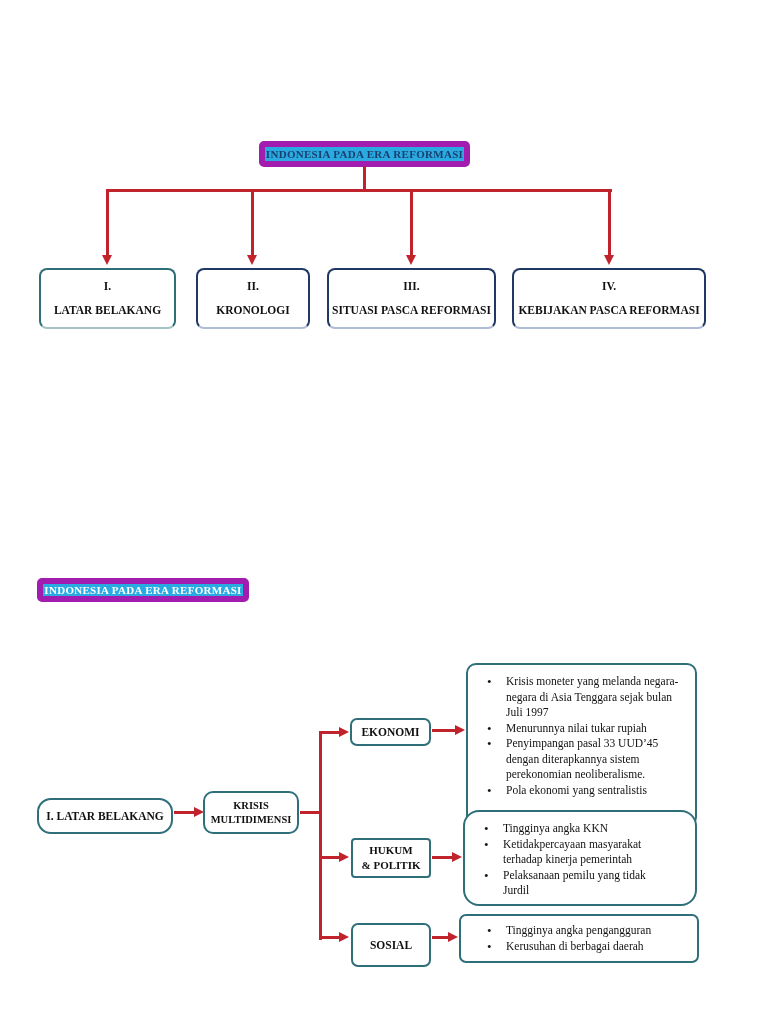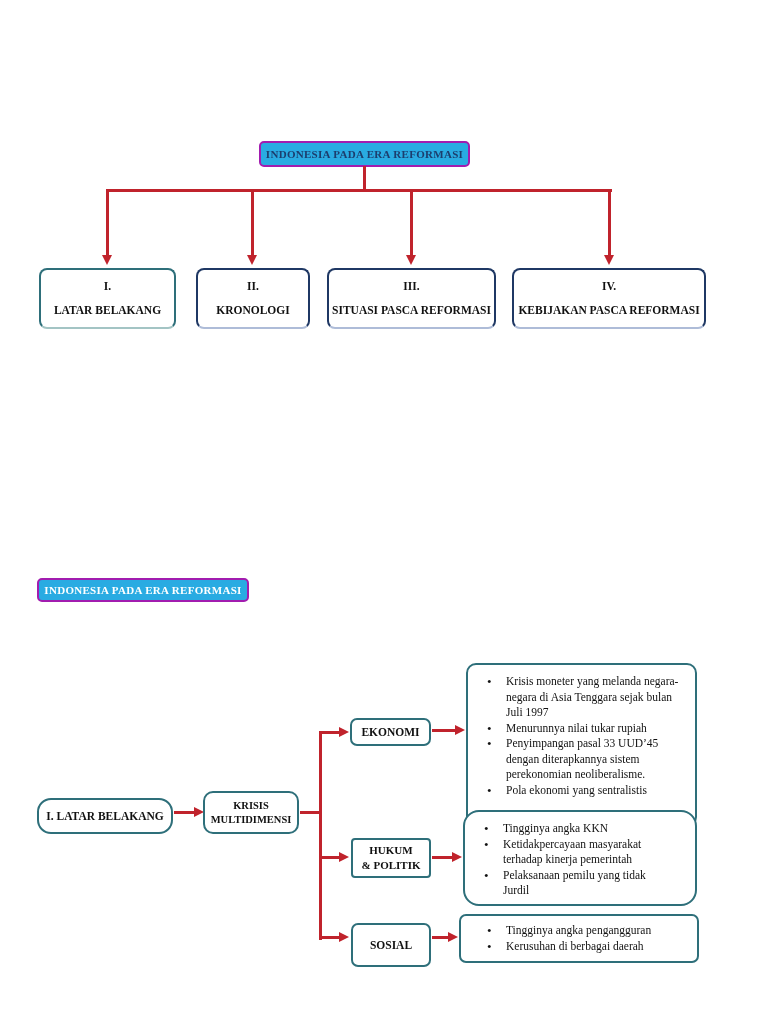--- a/index.html
+++ b/index.html
@@ -10,21 +10,21 @@
     width: 768px;
     height: 1024px;
     background: #ffffff;
     overflow: hidden;
   }
 
   
   .banner {
     position: absolute;
     background: #29abe2;
-    border: 2px solid #a21caf;
+    border: 6px solid #a21caf;
     border-radius: 5px;
     display: flex;
     align-items: center;
     justify-content: center;
     font-weight: bold;
     font-size: 11px;
     letter-spacing: 0.3px;
     white-space: nowrap;
   }
   .banner.top-title { left: 259px; top: 141px; width: 211px; height: 26px; color: #1c3e6e; }

